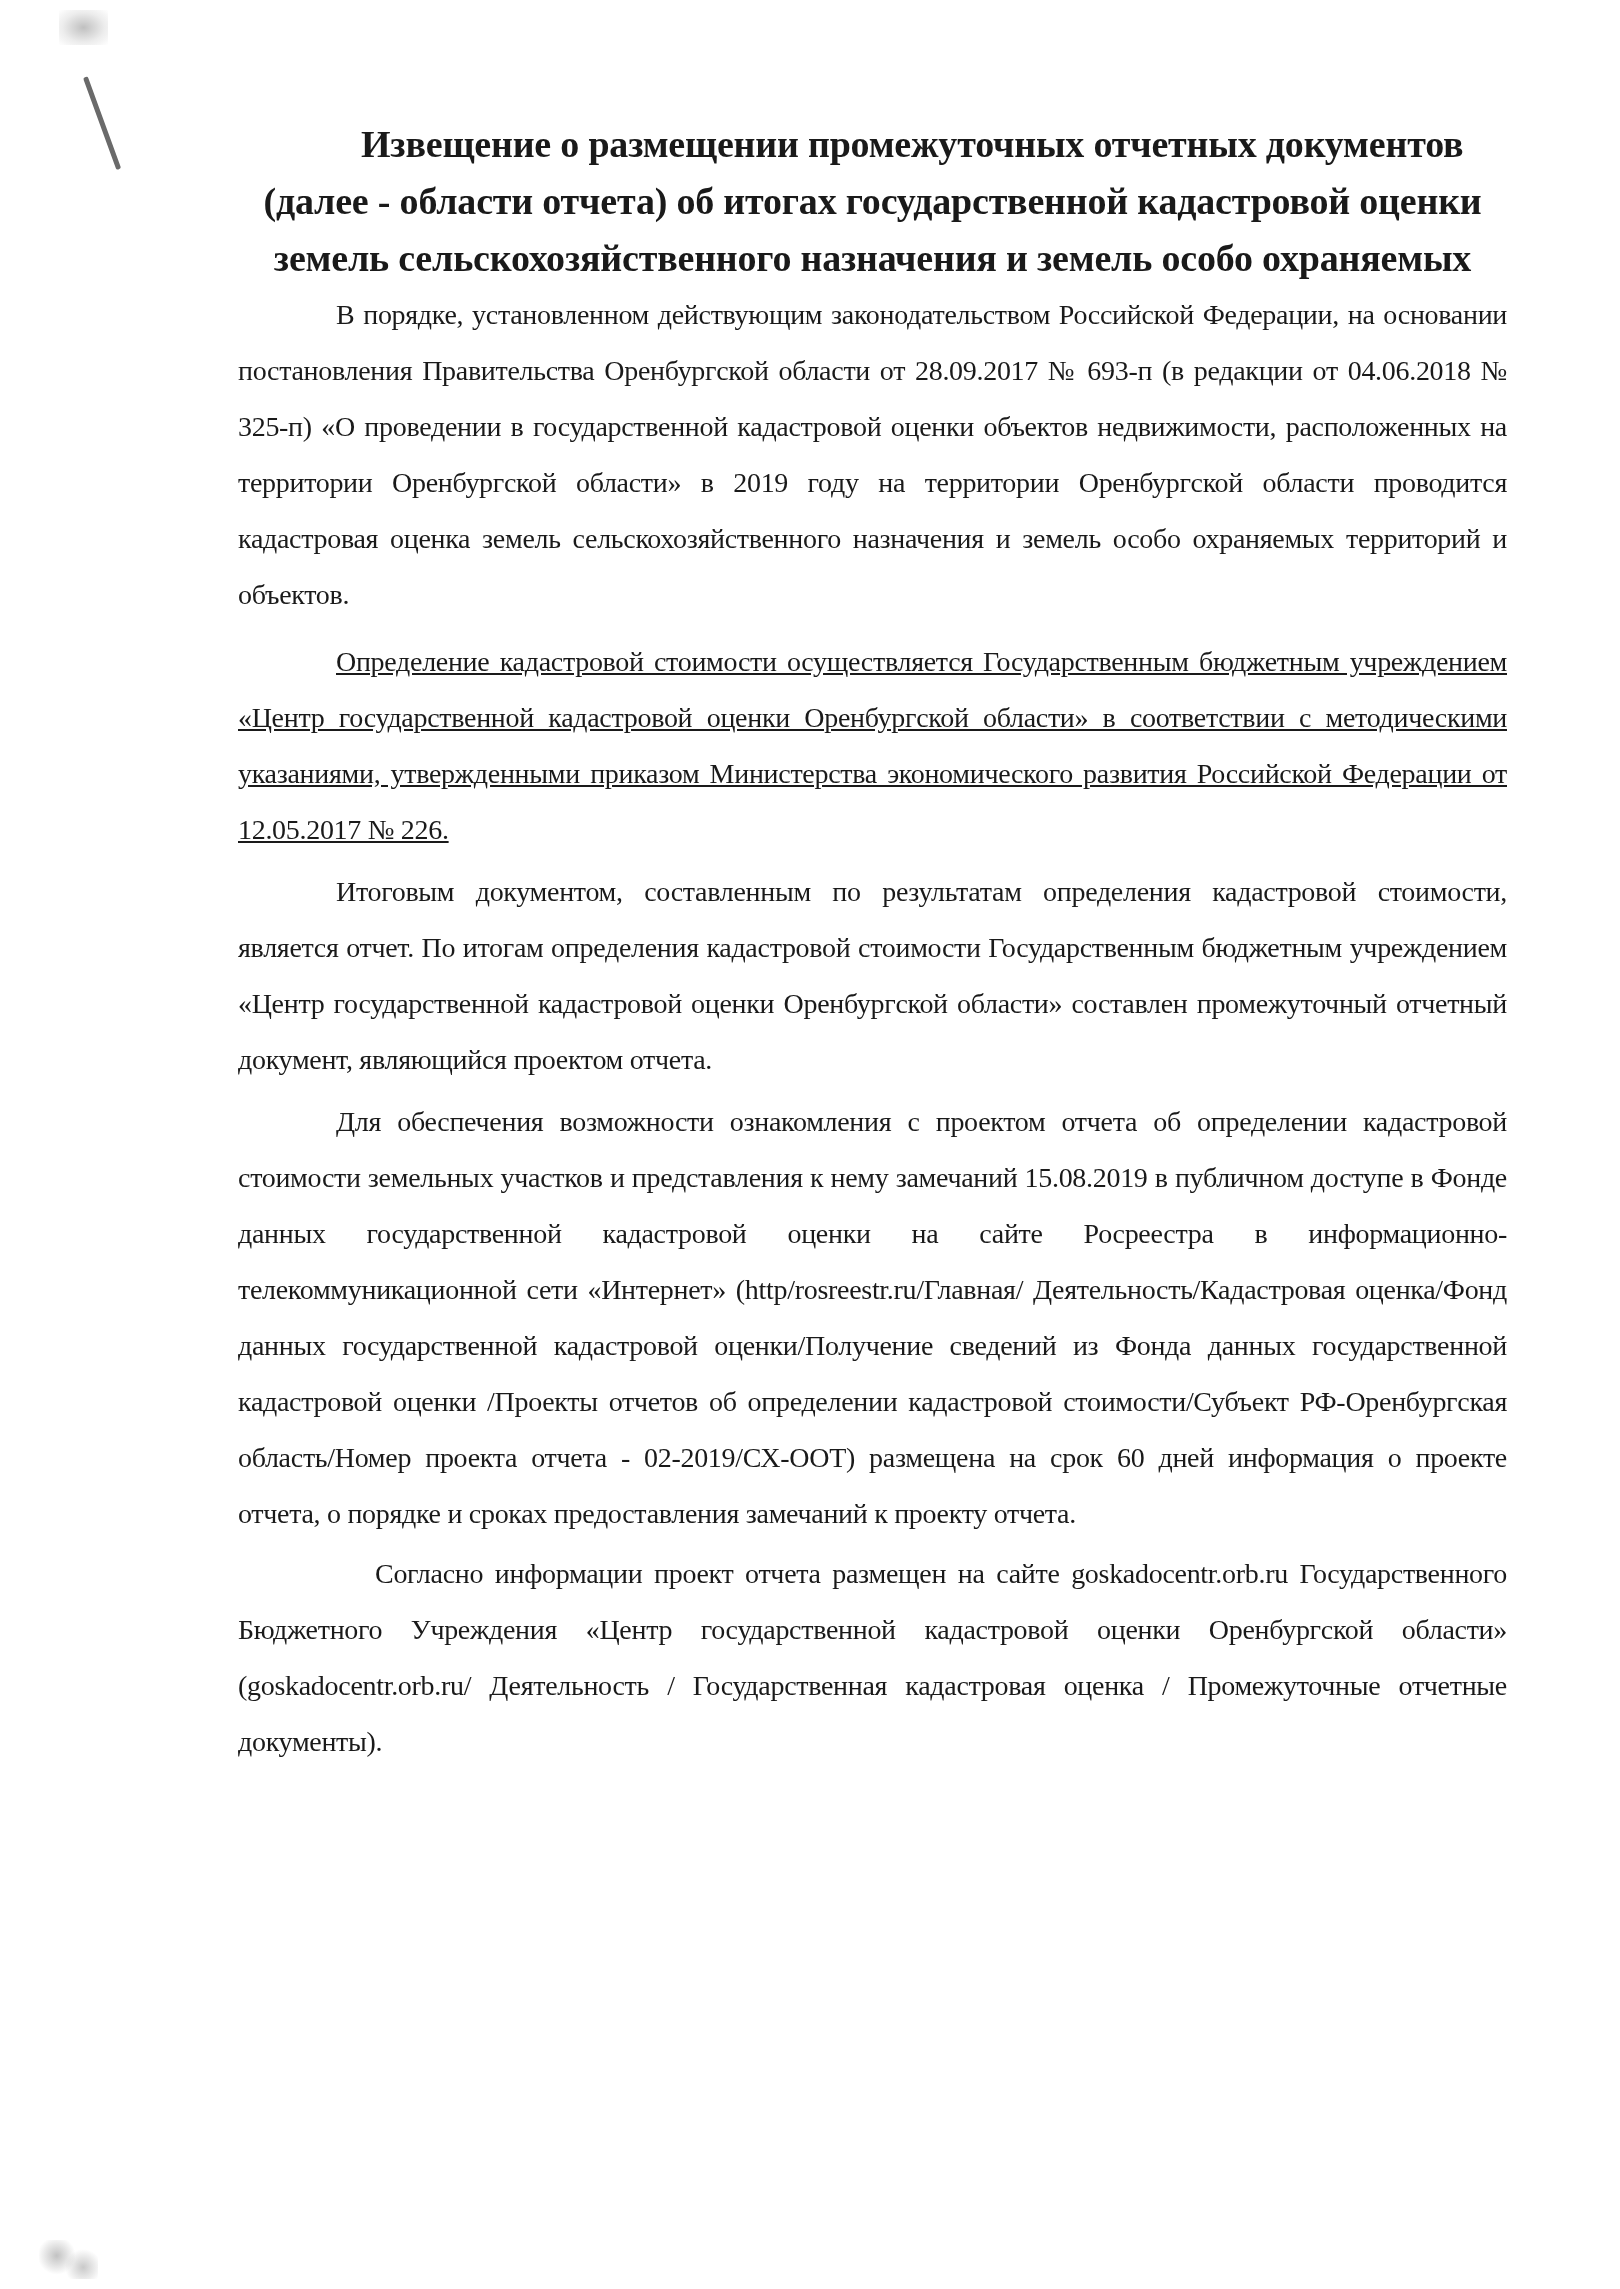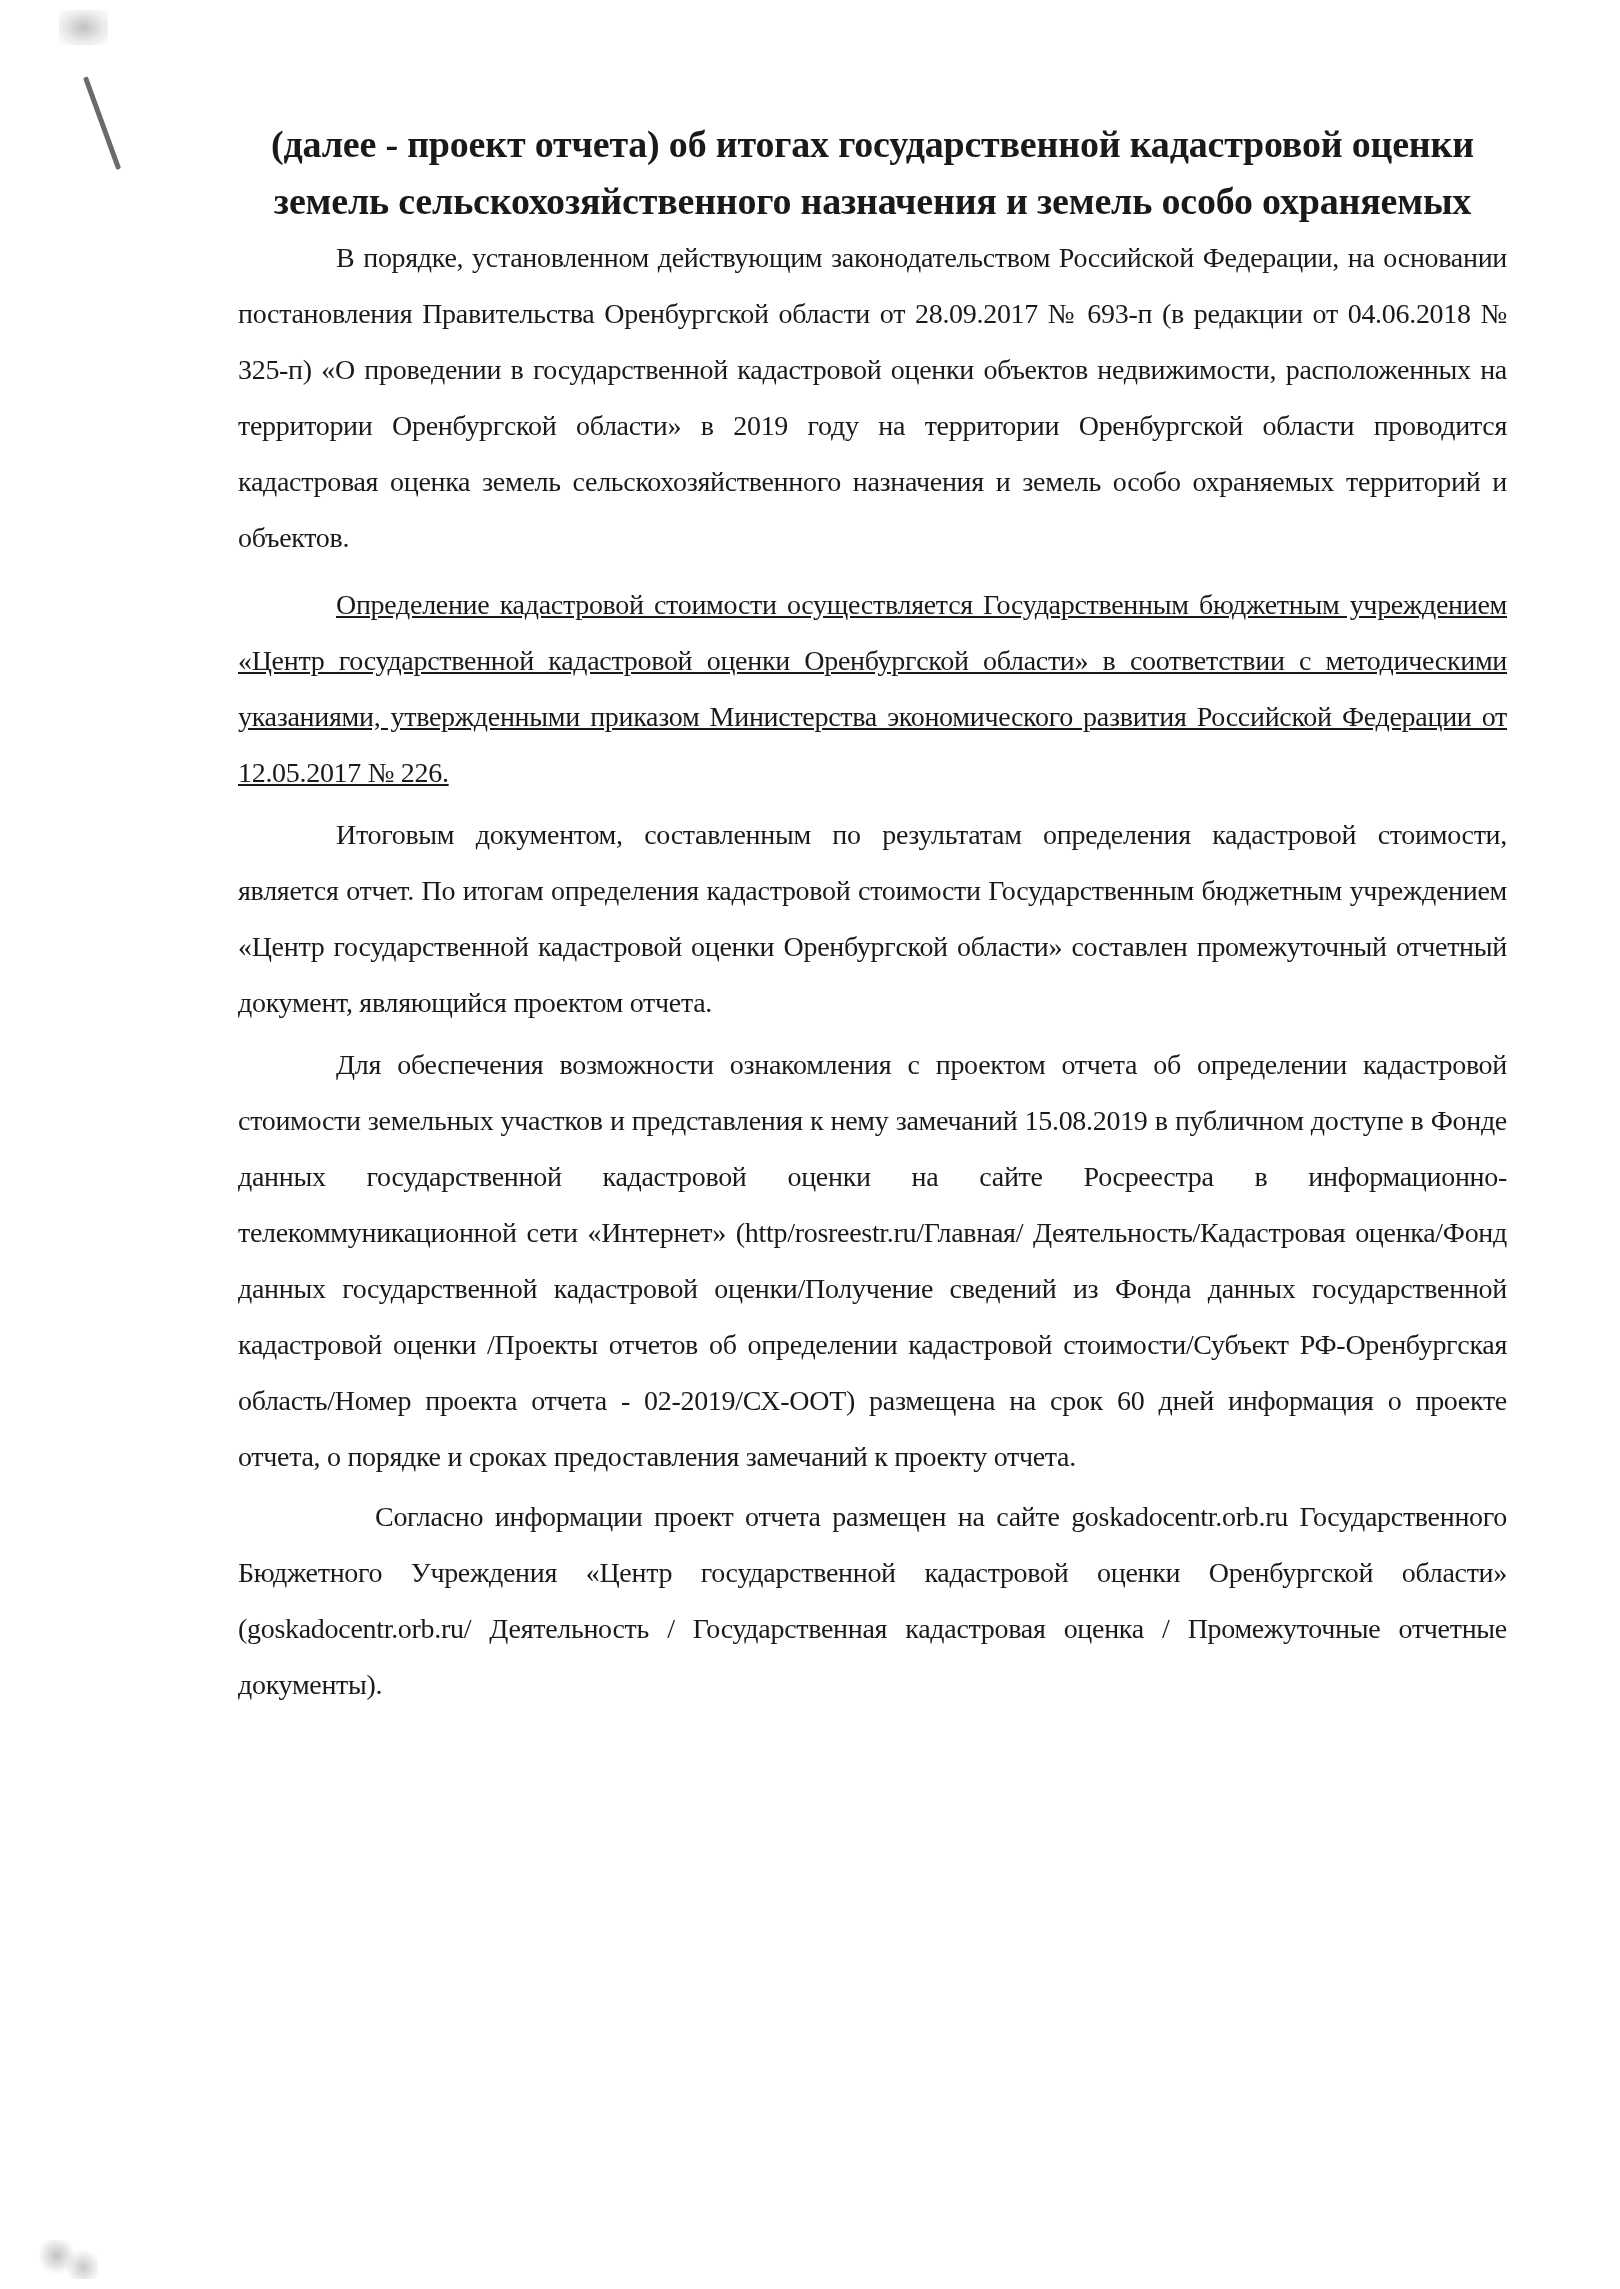--- a/index.html
+++ b/index.html
@@ -80,21 +80,22 @@
   </style>
 </head>
 <body>
 
 <div class="scan-mark-top"></div>
 <div class="scan-line"></div>
 <div class="scan-dots-bottom"></div>
 
 <div class="page">
   <h1 class="title">
-    <span class="t-line">(далее - проект отчета) об итогах государственной кадастровой оценки</span>
+    <span class="t-line first">Извещение о размещении промежуточных отчетных документов</span>
+    <span class="t-line">(далее - области отчета) об итогах государственной кадастровой оценки</span>
     <span class="t-line">земель сельскохозяйственного назначения и земель особо охраняемых</span>
   </h1>
 
   <p class="body-text p1">В порядке, установленном действующим законодательством Российской Федерации, на основании постановления Правительства Оренбургской области от 28.09.2017 № 693-п (в редакции от 04.06.2018 № 325-п) «О проведении в государственной кадастровой оценки объектов недвижимости, расположенных на территории Оренбургской области» в 2019 году на территории Оренбургской области проводится кадастровая оценка земель сельскохозяйственного назначения и земель особо охраняемых территорий и объектов.</p>
   <p class="body-text p2">Определение кадастровой стоимости осуществляется Государственным бюджетным учреждением «Центр государственной кадастровой оценки Оренбургской области» в соответствии с методическими указаниями, утвержденными приказом Министерства экономического развития Российской Федерации от 12.05.2017 № 226.</p>
   <p class="body-text p3">Итоговым документом, составленным по результатам определения кадастровой стоимости, является отчет. По итогам определения кадастровой стоимости Государственным бюджетным учреждением «Центр государственной кадастровой оценки Оренбургской области» составлен промежуточный отчетный документ, являющийся проектом отчета.</p>
   <p class="body-text p4">Для обеспечения возможности ознакомления с проектом отчета об определении кадастровой стоимости земельных участков и представления к нему замечаний 15.08.2019 в публичном доступе в Фонде данных государственной кадастровой оценки на сайте Росреестра в информационно-телекоммуникационной сети «Интернет» (http/rosreestr.ru/Главная/ Деятельность/Кадастровая оценка/Фонд данных государственной кадастровой оценки/Получение сведений из Фонда данных государственной кадастровой оценки /Проекты отчетов об определении кадастровой стоимости/Субъект РФ-Оренбургская область/Номер проекта отчета - 02-2019/СХ-ООТ) размещена на срок 60 дней информация о проекте отчета, о порядке и сроках предоставления замечаний к проекту отчета.</p>
   <p class="body-text p5">Согласно  информации проект отчета размещен на сайте goskadocentr.orb.ru Государственного Бюджетного Учреждения «Центр государственной кадастровой оценки Оренбургской области» (goskadocentr.orb.ru/ Деятельность / Государственная кадастровая оценка / Промежуточные отчетные документы).</p>
 </div>
 

